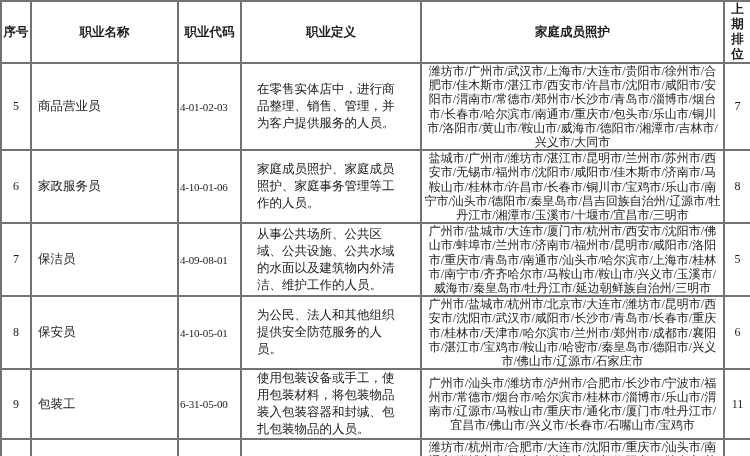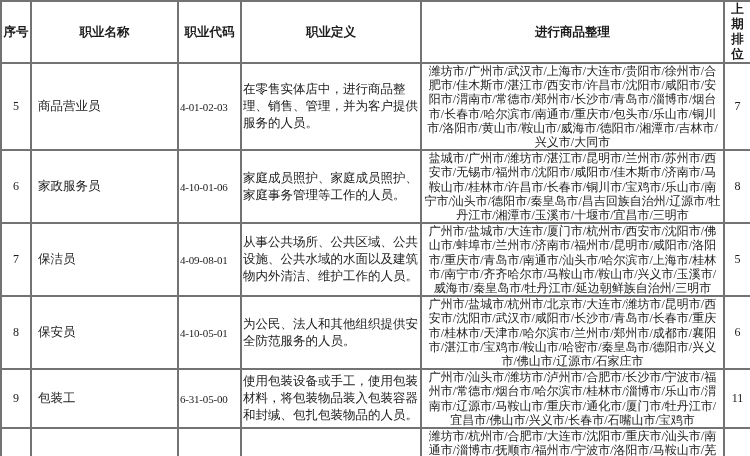--- a/index.html
+++ b/index.html
@@ -35,21 +35,21 @@
   tbody tr:nth-child(1) { height: 74px; }
   tbody tr:nth-child(2) { height: 72px; }
   tbody tr:nth-child(3) { height: 70px; }
   tbody tr:nth-child(4) { height: 59px; }
   tbody tr:nth-child(5) { height: 57px; }
   tbody tr:nth-child(6) { height: 68px; }
   tbody tr:nth-child(7) { height: 20px; }
   td.c-no   { text-align: center; font-size: 12px; }
   td.c-name { text-align: left; font-size: 12.5px; padding: 0 4px 0 6px; }
   td.c-code { text-align: left; font-size: 11px; white-space: nowrap; letter-spacing: -0.2px; }
-  td.c-def  { text-align: left; font-size: 12.5px; line-height: 17px; padding: 0 1px; }
+  td.c-def  { text-align: left; font-size: 12.5px; line-height: 17px; padding: 0 15px; }
   td.c-cities { text-align: center; font-size: 12px; line-height: 14.2px; padding: 0 2px; word-break: break-all; }
   td.c-prev { text-align: center; font-size: 12px; }
 </style>
 </head>
 <body>
 
 <table class="occ-table">
   <colgroup>
     <col style="width:30px">
     <col style="width:147px">
@@ -57,21 +57,21 @@
     <col style="width:180px">
     <col style="width:303px">
     <col style="width:27px">
   </colgroup>
   <thead>
     <tr>
       <th>序号</th>
       <th>职业名称</th>
       <th>职业代码</th>
       <th>职业定义</th>
-      <th>进行商品整理</th>
+      <th>家庭成员照护</th>
       <th>上期排位</th>
     </tr>
   </thead>
   <tbody id="table-body">
   <tr>
     <td class="c-no">5</td>
     <td class="c-name">商品营业员</td>
     <td class="c-code">4-01-02-03</td>
     <td class="c-def">在零售实体店中，进行商品整理、销售、管理，并为客户提供服务的人员。</td>
     <td class="c-cities">潍坊市/广州市/武汉市/上海市/大连市/贵阳市/徐州市/合肥市/佳木斯市/湛江市/西安市/许昌市/沈阳市/咸阳市/安阳市/渭南市/常德市/郑州市/长沙市/青岛市/淄博市/烟台市/长春市/哈尔滨市/南通市/重庆市/包头市/乐山市/铜川市/洛阳市/黄山市/鞍山市/威海市/德阳市/湘潭市/吉林市/兴义市/大同市</td>

